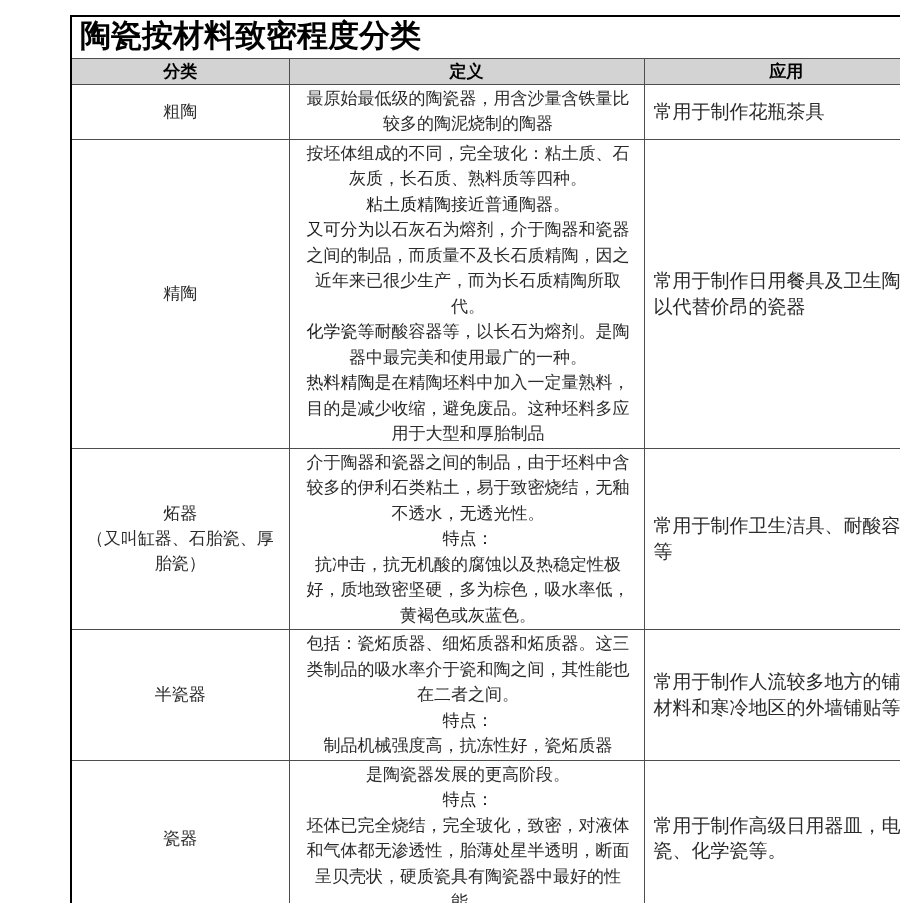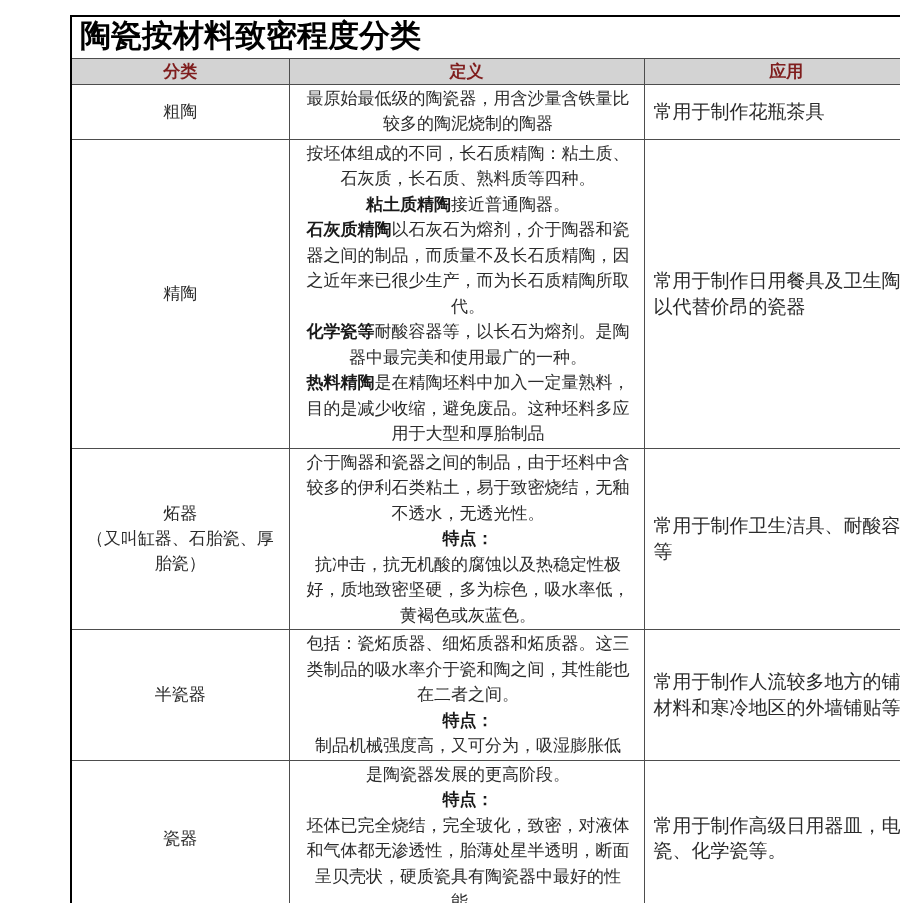--- a/index.html
+++ b/index.html
@@ -48,40 +48,40 @@
     line-height: 1.1;
   }
   tr.header-row th {
     background: #d3d3d3;
     height: 25px;
     font-size: 17px;
     font-weight: bold;
     text-align: center;
     vertical-align: middle;
     padding: 1px 4px;
-    color: #7f1d1d;
+    color: #000000;
   }
   td.cat {
     text-align: center;
     vertical-align: middle;
     font-size: 17px;
     line-height: 25px;
     padding: 2px 8px;
     white-space: pre-line;
     font-family: Liberation Serif, serif;
   }
   td.def {
     vertical-align: top;
     font-size: 17px;
     line-height: 25.5px;
     padding: 1px 6px 1px 9px;
     text-align: center;
   }
   td.def .para { margin: 0; }
-  td.def .bold { font-weight: bold; color: #1a1a1a; }
+  td.def .bold { font-weight: normal; color: #1a1a1a; }
   td.app {
     vertical-align: middle;
     font-size: 19px;
     line-height: 25.5px;
     padding: 2px 6px 2px 9px;
     text-align: left;
   }
   
   tbody tr:nth-child(1) { height: 55px; }
   tbody tr:nth-child(2) { height: 306px; }
@@ -113,44 +113,44 @@
         <tr>
           <td class="cat">粗陶</td>
           <td class="def">
             <div class="para"><span class="">最原始最低级的陶瓷器，用含沙量含铁量比较多的陶泥烧制的陶器</span></div>
           </td>
           <td class="app">常用于制作花瓶茶具</td>
         </tr>
         <tr>
           <td class="cat">精陶</td>
           <td class="def">
-            <div class="para"><span class="">按坯体组成的不同，长石质精陶：粘土质、石灰质，长石质、熟料质等四种。</span></div>
+            <div class="para"><span class="">按坯体组成的不同，完全玻化：粘土质、石灰质，长石质、熟料质等四种。</span></div>
             <div class="para"><span class="bold">粘土质精陶</span><span class="">接近普通陶器。</span></div>
-            <div class="para"><span class="bold">石灰质精陶</span><span class="">以石灰石为熔剂，介于陶器和瓷器之间的制品，而质量不及长石质精陶，因之近年来已很少生产，而为长石质精陶所取代。</span></div>
+            <div class="para"><span class="bold">又可分为</span><span class="">以石灰石为熔剂，介于陶器和瓷器之间的制品，而质量不及长石质精陶，因之近年来已很少生产，而为长石质精陶所取代。</span></div>
             <div class="para"><span class="bold">化学瓷等</span><span class="">耐酸容器等，以长石为熔剂。是陶器中最完美和使用最广的一种。</span></div>
             <div class="para"><span class="bold">热料精陶</span><span class="">是在精陶坯料中加入一定量熟料，目的是减少收缩，避免废品。这种坯料多应用于大型和厚胎制品</span></div>
           </td>
           <td class="app">常用于制作日用餐具及卫生陶器以代替价昂的瓷器</td>
         </tr>
         <tr>
           <td class="cat">炻器
 （又叫缸器、石胎瓷、厚胎瓷）</td>
           <td class="def">
             <div class="para"><span class="">介于陶器和瓷器之间的制品，由于坯料中含较多的伊利石类粘土，易于致密烧结，无釉不透水，无透光性。</span></div>
             <div class="para"><span class="bold">特点：</span></div>
             <div class="para"><span class="">抗冲击，抗无机酸的腐蚀以及热稳定性极好，质地致密坚硬，多为棕色，吸水率低，黄褐色或灰蓝色。</span></div>
           </td>
           <td class="app">常用于制作卫生洁具、耐酸容器等</td>
         </tr>
         <tr>
           <td class="cat">半瓷器</td>
           <td class="def">
             <div class="para"><span class="">包括：瓷炻质器、细炻质器和炻质器。这三类制品的吸水率介于瓷和陶之间，其性能也在二者之间。</span></div>
             <div class="para"><span class="bold">特点：</span></div>
-            <div class="para"><span class="">制品机械强度高，又可分为，吸湿膨胀低</span></div>
+            <div class="para"><span class="">制品机械强度高，抗冻性好，瓷炻质器</span></div>
           </td>
           <td class="app">常用于制作人流较多地方的铺地材料和寒冷地区的外墙铺贴等</td>
         </tr>
         <tr>
           <td class="cat">瓷器</td>
           <td class="def">
             <div class="para"><span class="">是陶瓷器发展的更高阶段。</span></div>
             <div class="para"><span class="bold">特点：</span></div>
             <div class="para"><span class="">坯体已完全烧结，完全玻化，致密，对液体和气体都无渗透性，胎薄处星半透明，断面呈贝壳状，硬质瓷具有陶瓷器中最好的性能。</span></div>
           </td>

